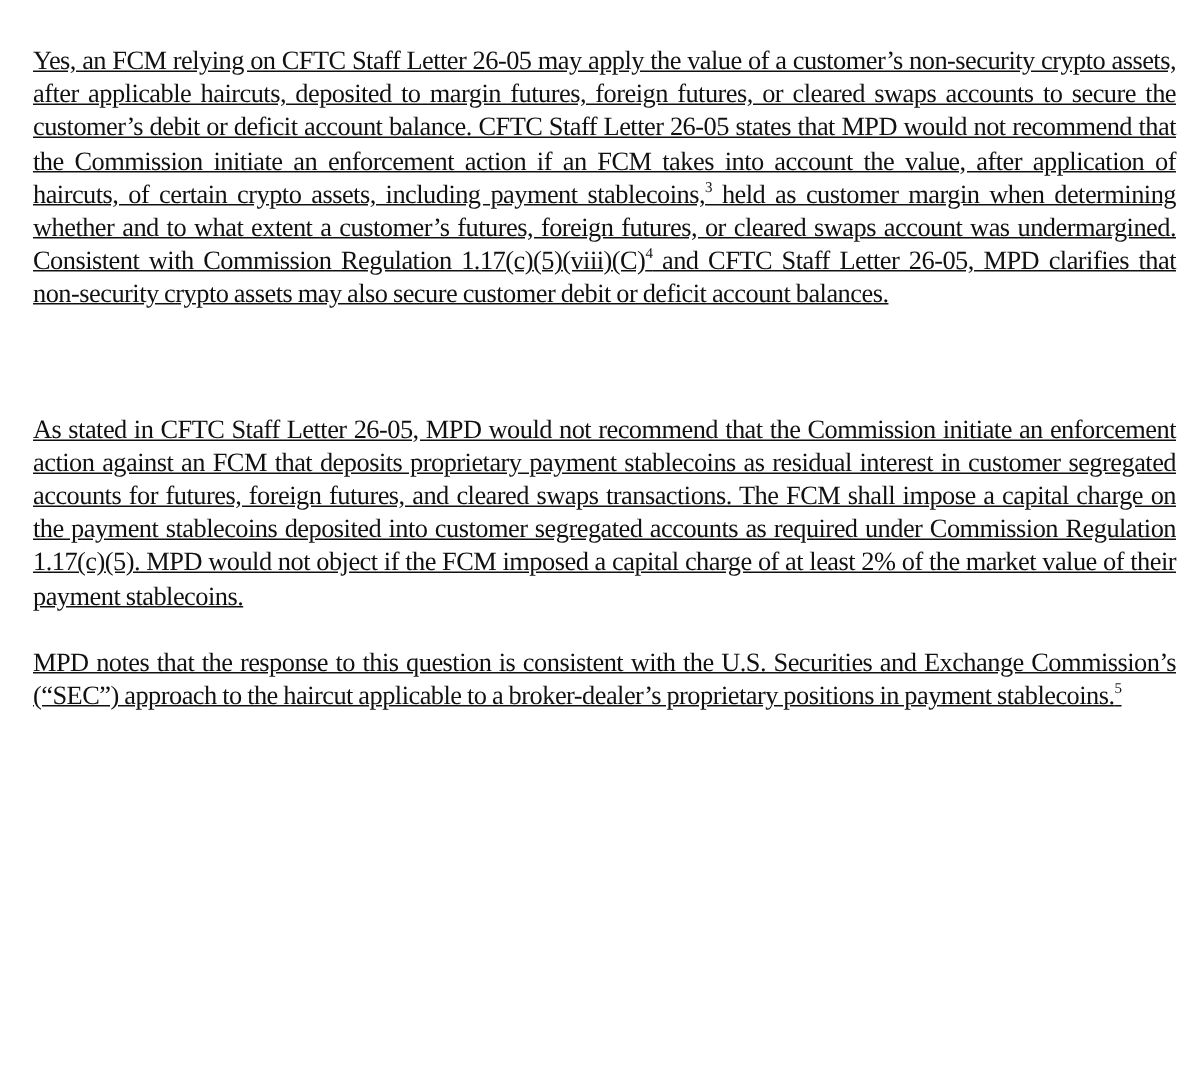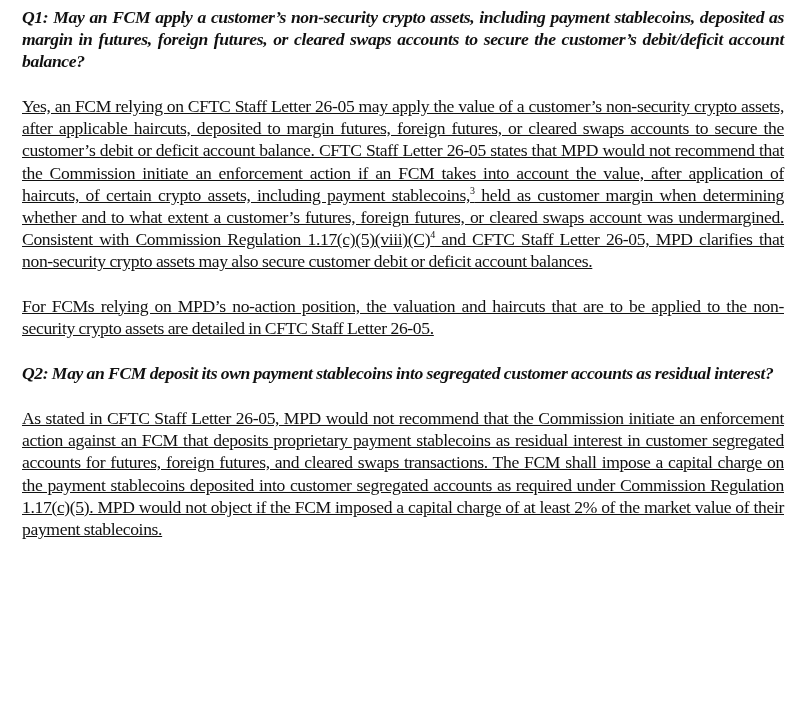--- a/index.html
+++ b/index.html
@@ -48,29 +48,27 @@
       vertical-align: 7px;
     }
     .gap-q { height: 23px; }
     .gap-p { height: 22px; }
   </style>
 </head>
 <body>
 
 <div class="page">
 
-  <p class="question">Q1: May an FCM apply a customer’s non-security crypto assets, including payment stablecoins, deposited as margin in futures, foreign futures, or cleared swaps accounts to secure the customer’s debit/deficit account balance?</p>
   <div class="gap-q"></div>
 
   <p class="para"><span>Yes, an FCM relying on CFTC Staff Letter 26-05 may apply the value of a customer’s non-security crypto assets, after applicable haircuts, deposited to margin futures, foreign futures, or cleared swaps accounts to secure the customer’s debit or deficit account balance. CFTC Staff Letter 26-05 states that MPD would not recommend that the Commission initiate an enforcement action if an FCM takes into account the value, after application of haircuts, of certain crypto assets, including payment stablecoins,</span><sup>3</sup><span> held as customer margin when determining whether and to what extent a customer’s futures, foreign futures, or cleared swaps account was undermargined. Consistent with Commission Regulation 1.17(c)(5)(viii)(C)</span><sup>4</sup><span> and CFTC Staff Letter 26-05, MPD clarifies that non-security crypto assets may also secure customer debit or deficit account balances.</span></p>
   <div class="gap-p"></div>
 
-  <p class="para"><span>For FCMs relying on MPD’s no-action position, the valuation and haircuts that are to be applied to the non-security crypto assets are detailed in CFTC Staff Letter 26-05.</span></p>
   <div class="gap-q"></div>
 
-  <p class="question">Q2: May an FCM deposit its own payment stablecoins into segregated customer accounts as residual interest?</p>
   <div class="gap-q"></div>
 
   <p class="para"><span>As stated in CFTC Staff Letter 26-05, MPD would not recommend that the Commission initiate an enforcement action against an FCM that deposits proprietary payment stablecoins as residual interest in customer segregated accounts for futures, foreign futures, and cleared swaps transactions. The FCM shall impose a capital charge on the payment stablecoins deposited into customer segregated accounts as required under Commission Regulation 1.17(c)(5). MPD would not object if the FCM imposed a capital charge of at least 2% of the market value of their payment stablecoins.</span></p>
   <div class="gap-p"></div>
 
+  <p class="para"><span>MPD notes that the response to this question is consistent with the U.S. Securities and Exchange Commission’s (“SEC”) approach to the haircut applicable to a broker-dealer’s proprietary positions in payment stablecoins.</span><sup>5</sup></p>
 
 </div>
 
 </body></html>

